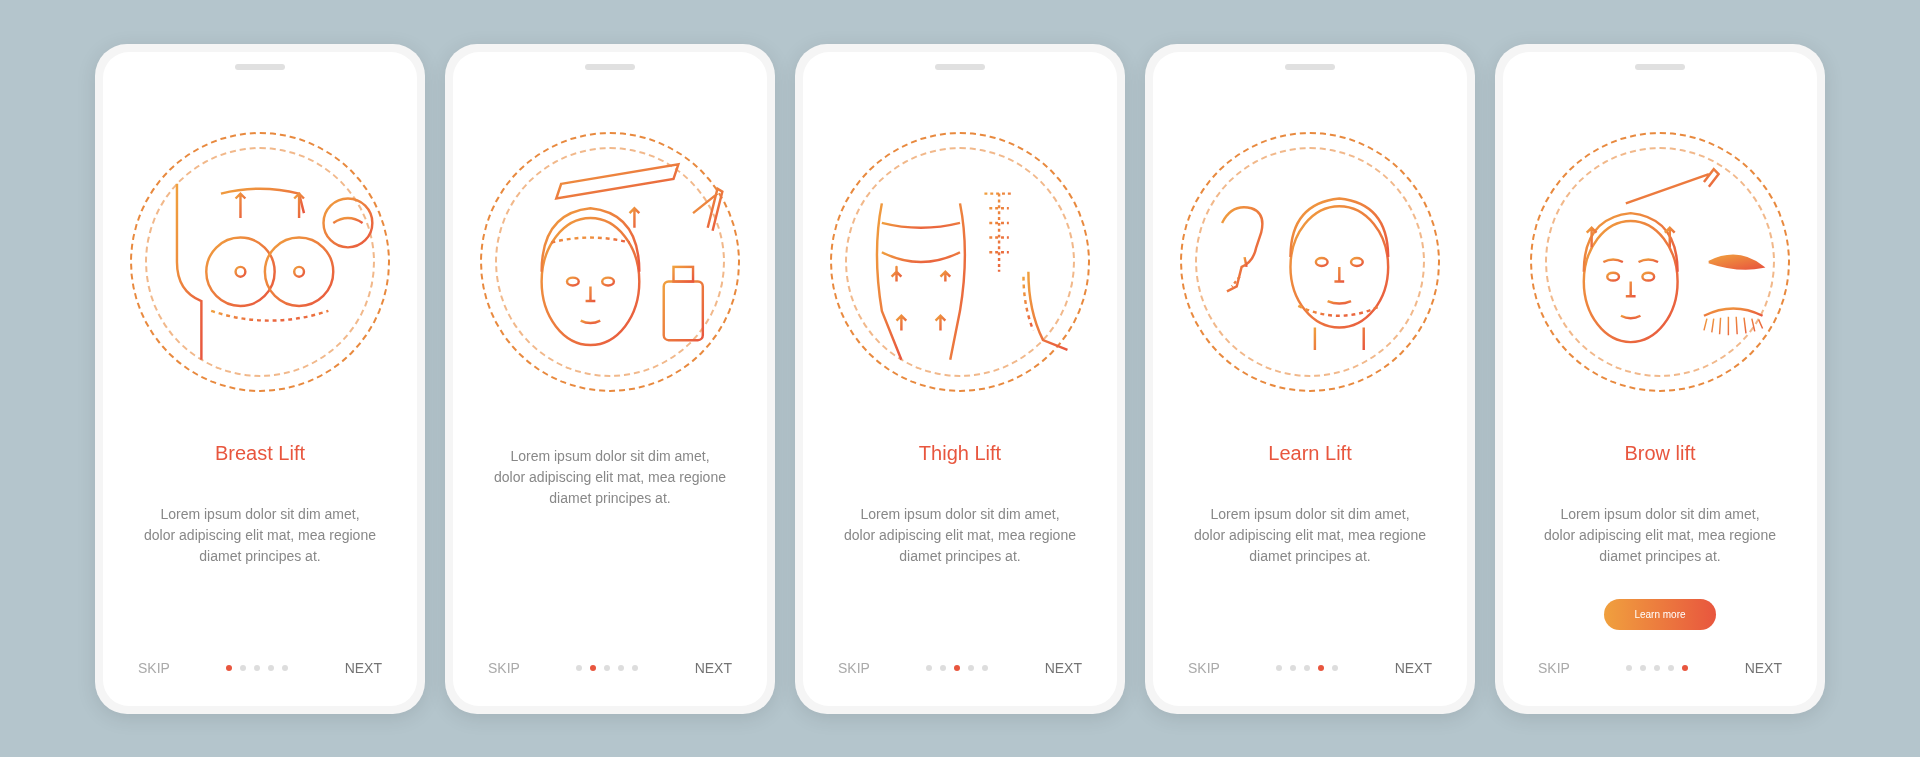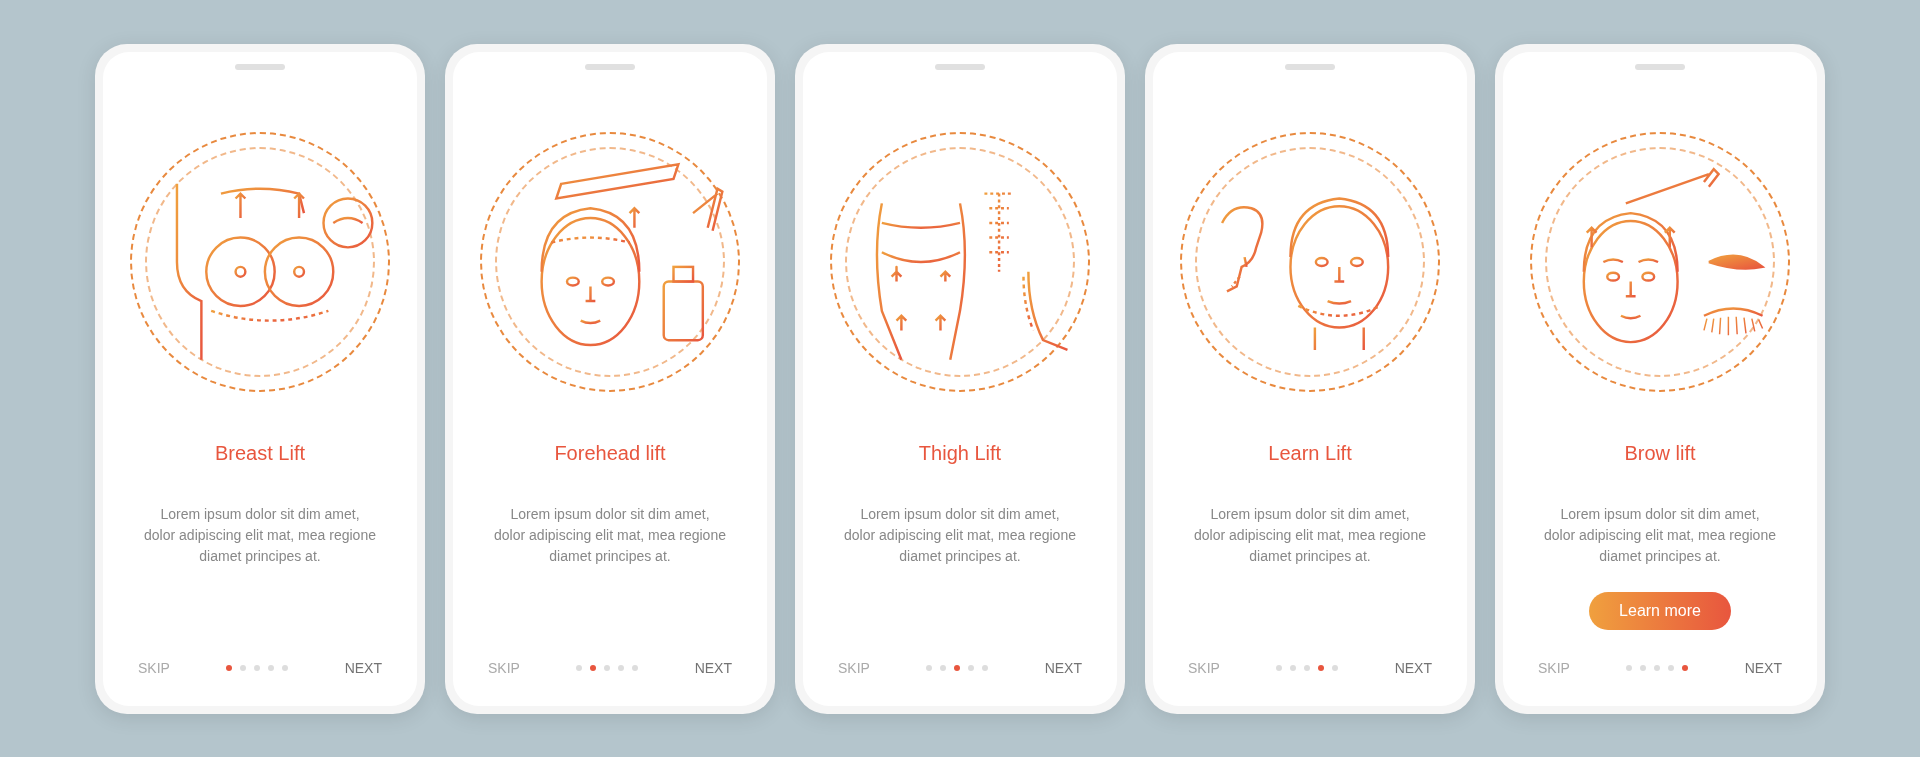--- a/index.html
+++ b/index.html
@@ -83,21 +83,21 @@
   margin-top: 24px;
 }
 .cta-button {
   display: block;
   margin: 0 auto 20px;
   padding: 10px 30px;
   background: linear-gradient(90deg, #f0a03e, #e8563e);
   color: #fff;
   border: none;
   border-radius: 20px;
-  font-size: 16px;
+  font-size: 10px;
   cursor: pointer;
 }
 .footer {
   display: flex;
   justify-content: space-between;
   align-items: center;
   padding: 10px 5px 0;
   gap: 44px;
 }
 .skip {
@@ -196,21 +196,20 @@
             <path d="M110 155 L110 170 M105 170 L115 170"></path>
             <path d="M100 190 Q110 195 120 190"></path>
             <path d="M80 50 L200 30 L195 45 L75 65 Z"></path>
             <rect x="185" y="150" width="40" height="60" rx="5"></rect>
             <rect x="195" y="135" width="20" height="15"></rect>
             <path d="M215 80 L240 60 M230 95 L240 55 L245 58 L235 98"></path>
             <path d="M155 75 L155 95 M150 80 L155 75 L160 80"></path>
           </g>
         </svg>
       </div>
-      <h2 class="title">Forehead lift</h2>
       <p class="description">Lorem ipsum dolor sit dim amet, dolor adipiscing elit mat, mea regione diamet principes at.</p>
       <div class="footer">
         <span class="skip">SKIP</span>
         <div class="dots">
           <span class="dot"></span>
           <span class="dot active"></span>
           <span class="dot"></span>
           <span class="dot"></span>
           <span class="dot"></span>
         </div>

